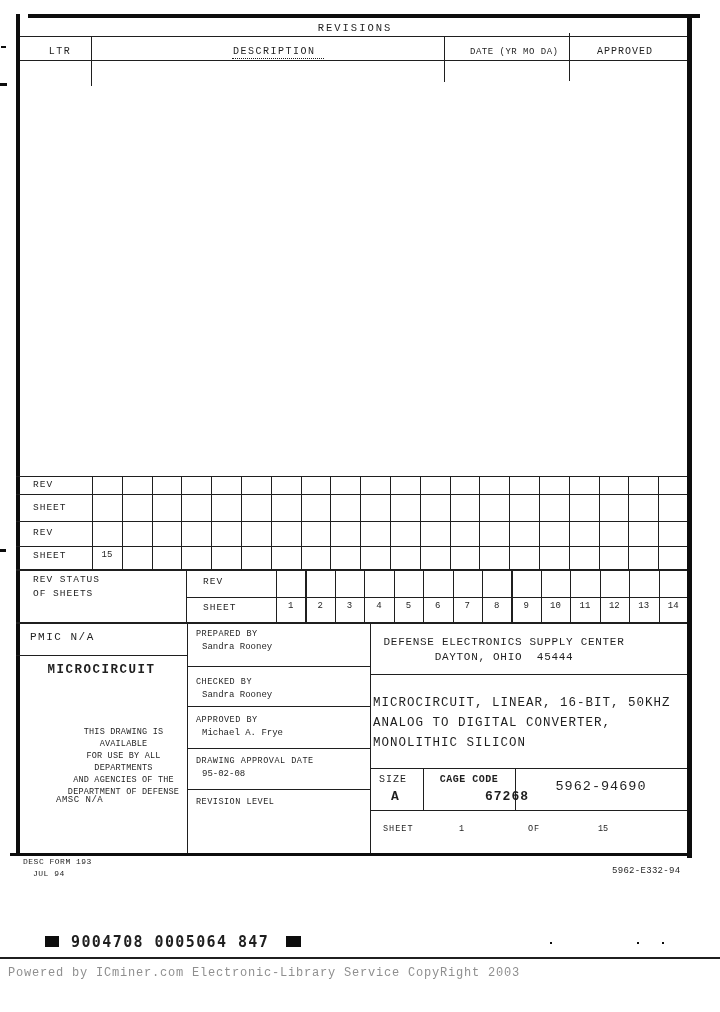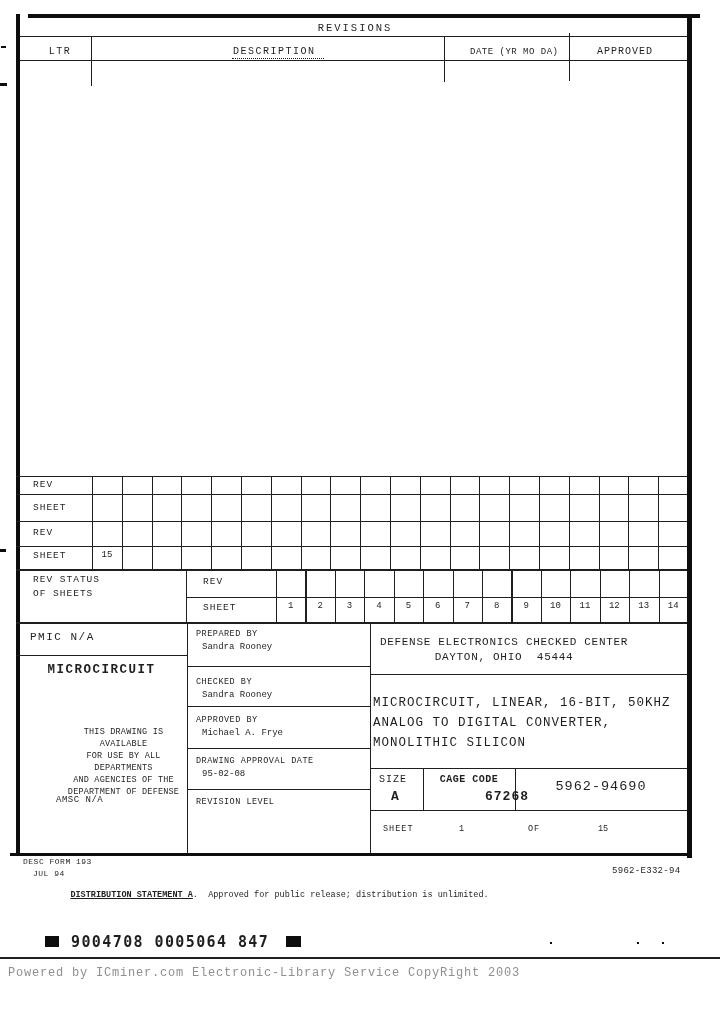--- a/index.html
+++ b/index.html
@@ -106,21 +106,21 @@
   <div class="abs fvalue" style="left:202px;top:690px;">Sandra Rooney</div>
   <div class="hl" style="left:187px;top:706px;width:183px;"></div>
   <div class="abs flabel" style="left:196px;top:715px;">APPROVED BY</div>
   <div class="abs fvalue" style="left:202px;top:728px;">Michael A. Frye</div>
   <div class="hl" style="left:187px;top:748px;width:183px;"></div>
   <div class="abs flabel" style="left:196px;top:756px;">DRAWING APPROVAL DATE</div>
   <div class="abs fvalue" style="left:202px;top:769px;">95-02-08</div>
   <div class="hl" style="left:187px;top:789px;width:183px;"></div>
   <div class="abs flabel" style="left:196px;top:797px;">REVISION LEVEL</div>
 
-  <div class="abs ctr" style="left:373px;top:636px;width:262px;font-size:11px;letter-spacing:0.7px;">DEFENSE ELECTRONICS CHECKED CENTER</div>
+  <div class="abs ctr" style="left:373px;top:636px;width:262px;font-size:11px;letter-spacing:0.7px;">DEFENSE ELECTRONICS SUPPLY CENTER</div>
   <div class="abs ctr" style="left:373px;top:651px;width:262px;font-size:11px;letter-spacing:0.7px;">DAYTON, OHIO  45444</div>
   <div class="hl" style="left:370px;top:674px;width:317px;"></div>
   <div class="abs" style="left:373px;top:693px;width:314px;white-space:normal;">
       <div class="tline">MICROCIRCUIT, LINEAR, 16-BIT, 50KHZ</div>
       <div class="tline">ANALOG TO DIGITAL CONVERTER,</div>
       <div class="tline">MONOLITHIC SILICON</div>
     </div>
   <div class="hl" style="left:370px;top:768px;width:317px;"></div>
   <div class="abs" style="left:379px;top:774px;font-size:10px;letter-spacing:1px;">SIZE</div>
   <div class="abs" style="left:391px;top:789px;font-size:13px;font-weight:700;">A</div>
@@ -131,23 +131,20 @@
   <div class="abs ctr" style="left:515px;top:779px;width:172px;font-size:13.5px;letter-spacing:1px;">5962-94690</div>
   <div class="hl" style="left:370px;top:810px;width:317px;"></div>
   <div class="abs" style="left:383px;top:824px;font-size:8.5px;letter-spacing:1px;">SHEET</div>
   <div class="abs" style="left:459px;top:824px;font-size:8.5px;">1</div>
   <div class="abs" style="left:528px;top:824px;font-size:8.5px;letter-spacing:1px;">OF</div>
   <div class="abs" style="left:598px;top:824px;font-size:8.5px;">15</div>
 
   <div class="abs" style="left:23px;top:857px;font-size:8px;letter-spacing:0.5px;">DESC FORM 193</div>
   <div class="abs" style="left:33px;top:869px;font-size:8px;letter-spacing:0.5px;">JUL 94</div>
   <div class="abs" style="left:612px;top:866px;font-size:9px;letter-spacing:0.3px;">5962-E332-94</div>
-  <div class="abs" style="left:50px;top:880px;font-size:8.5px;">
-    <span style="font-weight:700;text-decoration:underline;">DISTRIBUTION STATEMENT A</span><span>.  Approved for public release; distribution is unlimited.</span>
-  </div>
 
   <div class="bl" style="left:45px;top:936px;width:14px;height:11px;"></div>
   <div class="abs" style="left:71px;top:933px;font-size:15px;font-weight:700;letter-spacing:1.4px;font-family:'DejaVu Sans Mono',monospace;">9004708 0005064 847</div>
   <div class="bl" style="left:286px;top:936px;width:15px;height:11px;"></div>
   <div class="bl" style="left:550px;top:942px;width:2px;height:2px;"></div>
   <div class="bl" style="left:637px;top:942px;width:2px;height:2px;"></div>
   <div class="bl" style="left:662px;top:942px;width:2px;height:2px;"></div>
 
   <div class="hl" style="left:0;top:957px;width:720px;height:2px;"></div>
   <div class="abs" style="left:8px;top:966px;font-size:12px;letter-spacing:0.8px;color:var(--faint);">Powered by ICminer.com Electronic-Library Service CopyRight 2003</div>

